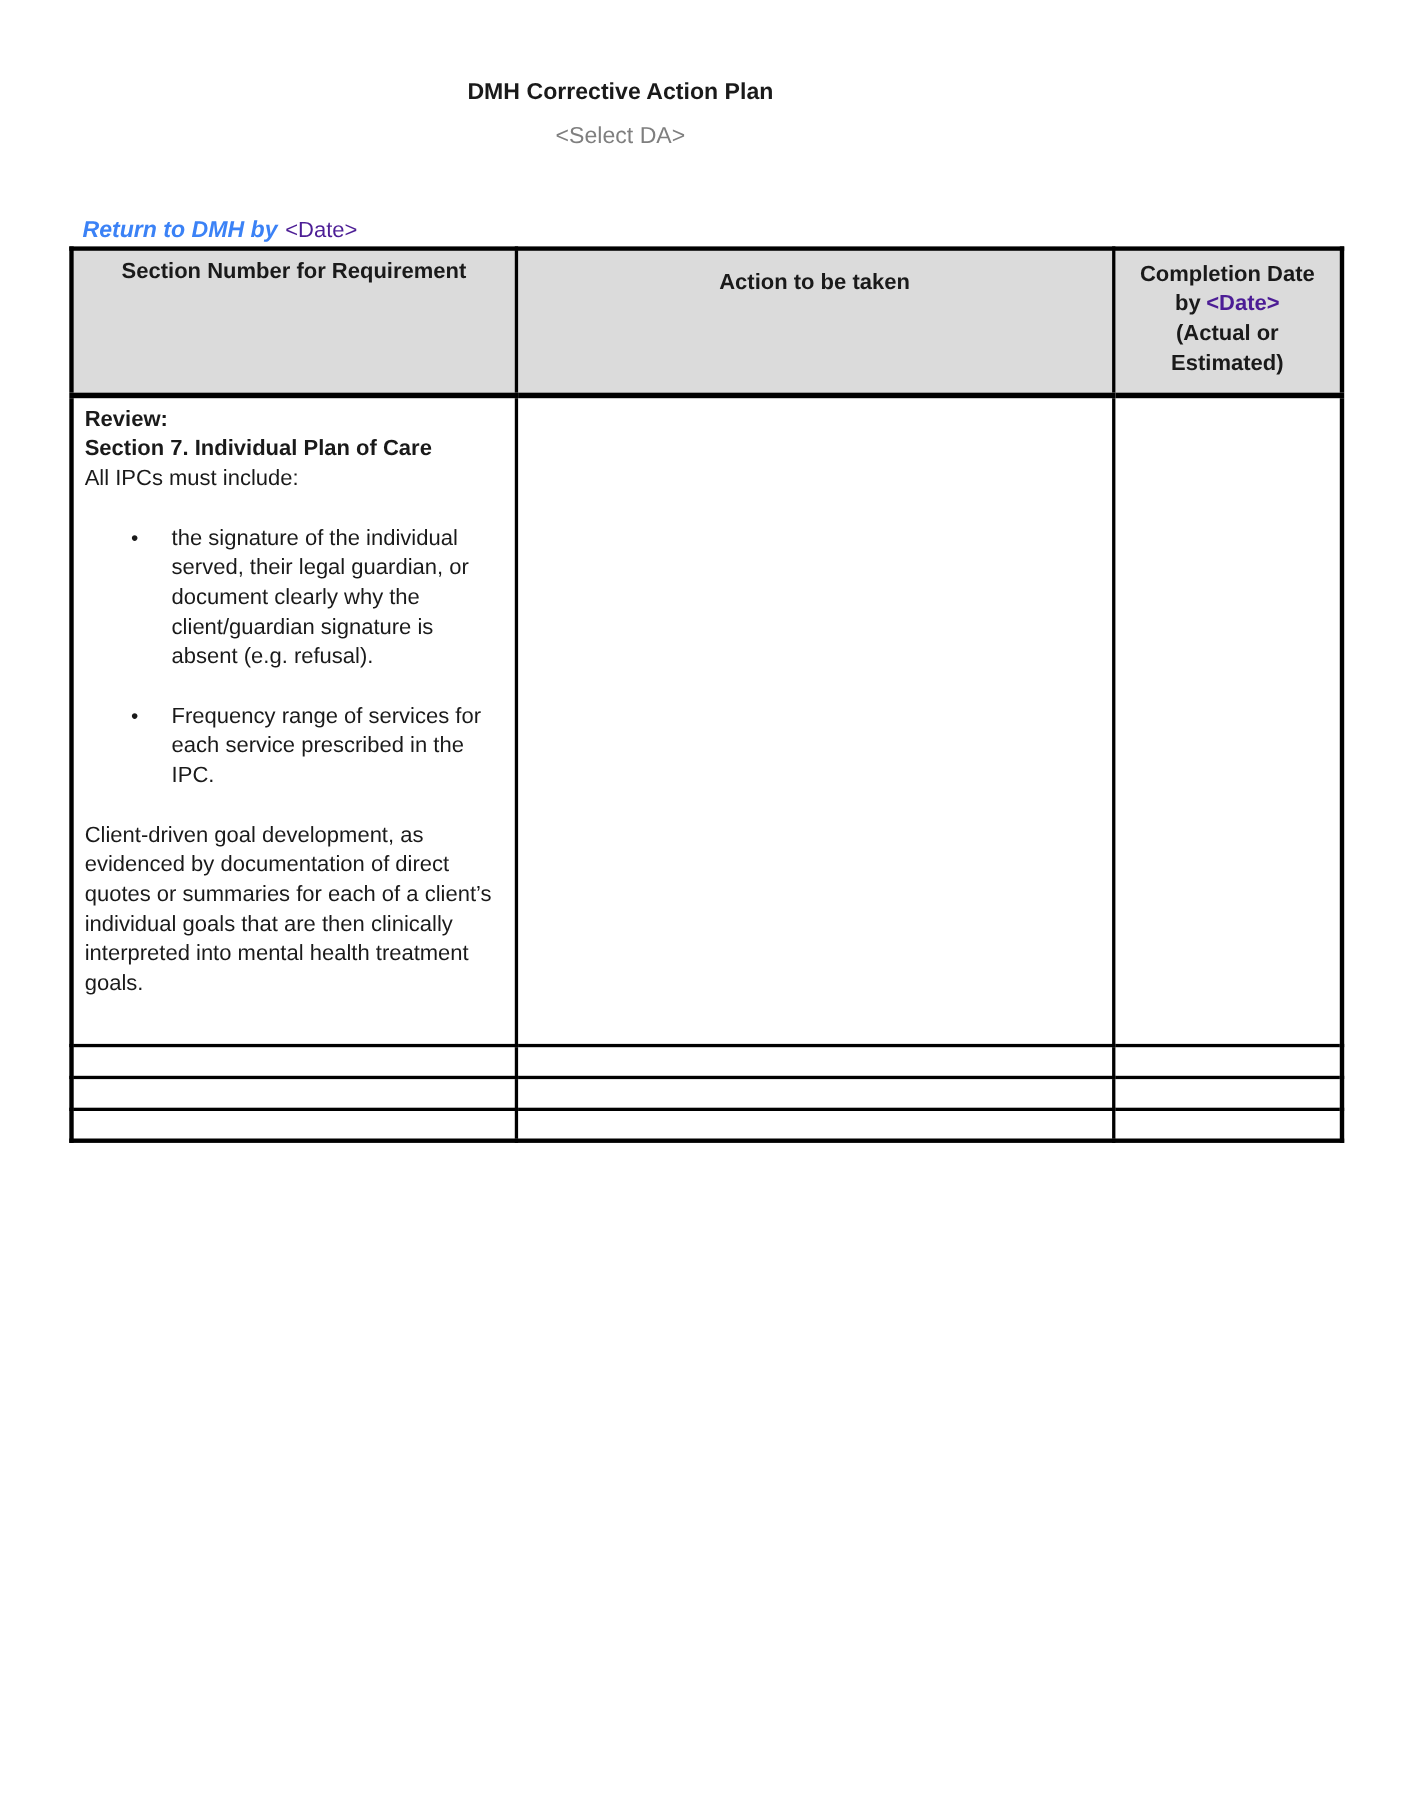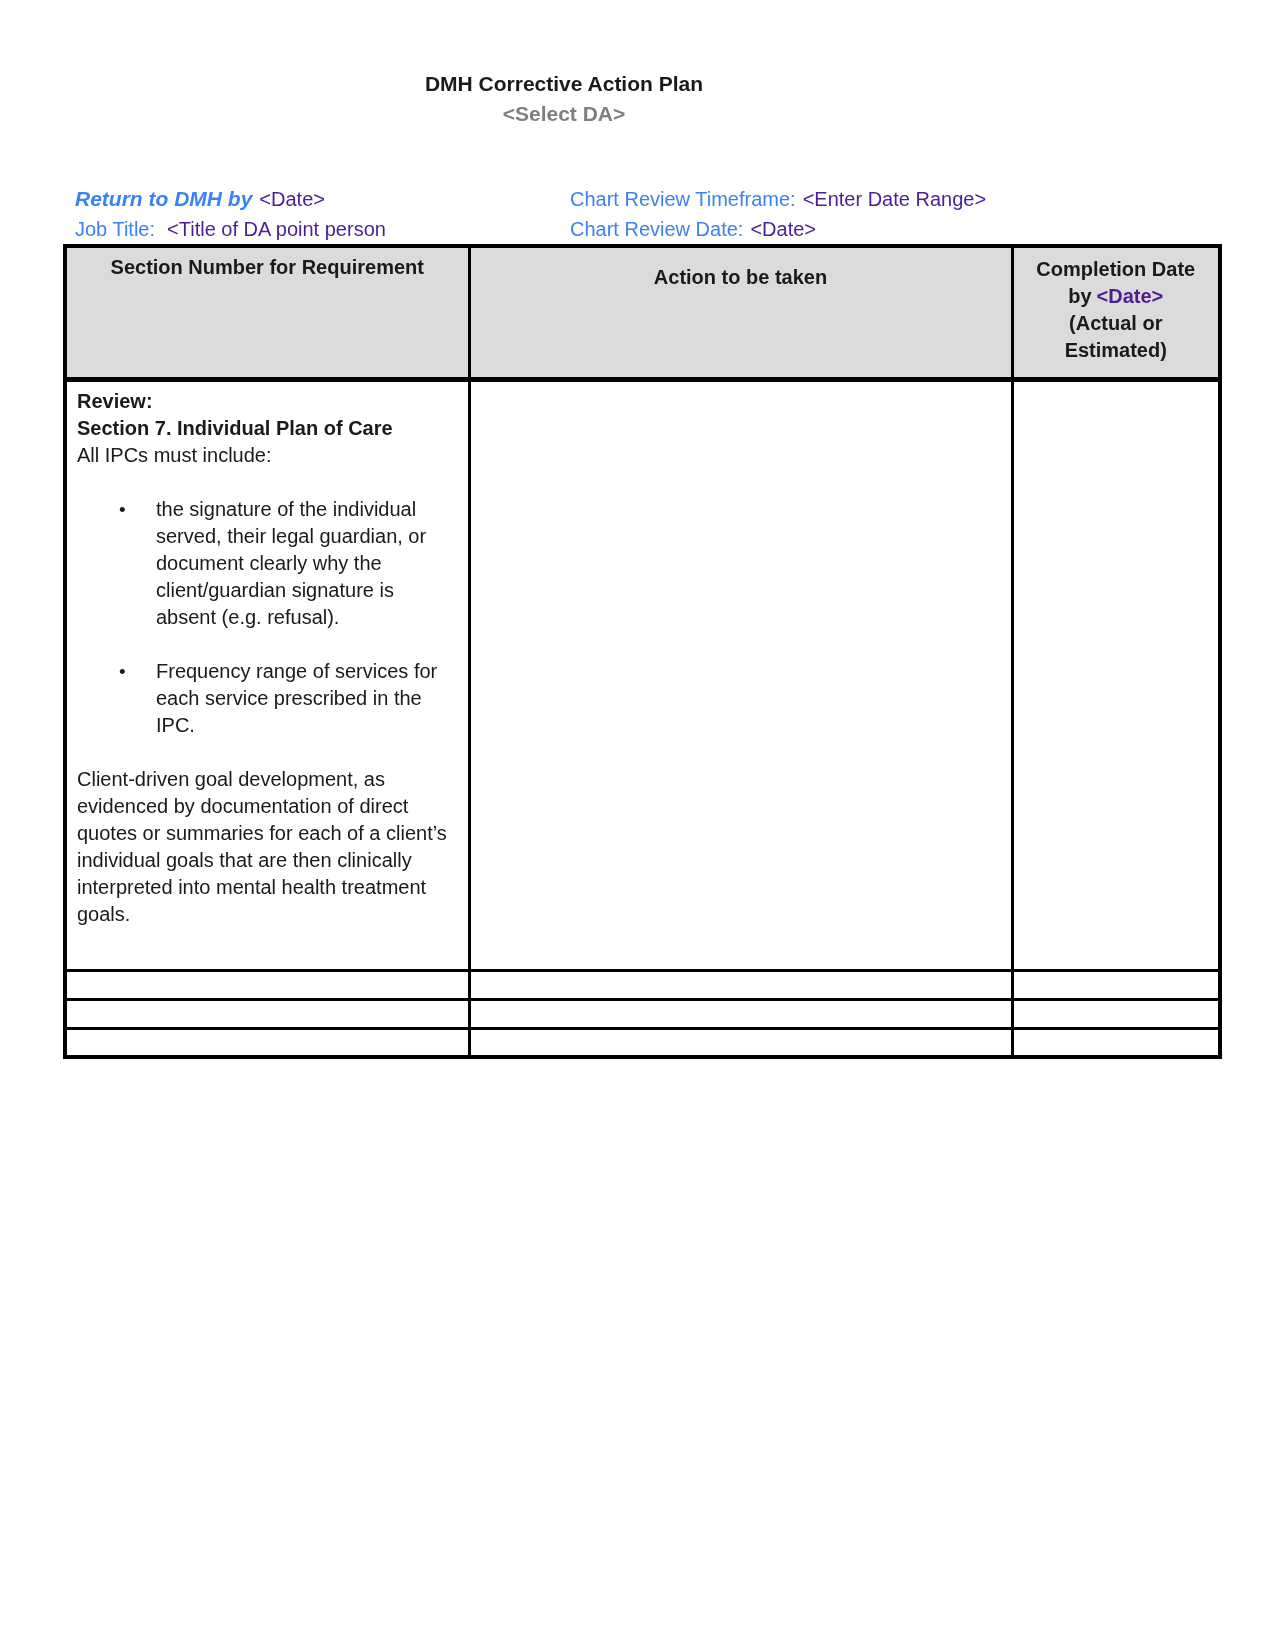--- a/index.html
+++ b/index.html
@@ -10,21 +10,21 @@
     font-family:"Liberation Sans", sans-serif;
     color:#1a1a1a;
     position:relative;
     overflow:hidden;
   }
   .content { position:absolute; left:63px; top:0; width:1002px;border-radius:10px; }
 
   
   .title-block { margin-top:72px; text-align:center; }
   .doc-title   { font-size:21px; font-weight:bold; color:#1a1a1a; }
-  .doc-subtitle{ font-size:21px; font-weight:bold; color:#7f7f7f; margin-top:6px; }
+  .doc-subtitle{ font-size:21px; font-weight:normal; color:#7f7f7f; margin-top:16px; }
 
   
   .fields { position:relative; margin-top:58px; padding-left:12px; font-size:20px; }
   .frow { line-height:30px; white-space:nowrap; }
   .fields-right { position:absolute; left:507px; top:0; }
   .flabel { color:#3b82f6; }
   .flabel.bi { font-weight:bold; font-style:italic; font-size:21px; }
   .ph { color:#4c1d95; margin-left:7px; }
   .ph.wide { margin-left:12px; }
 
@@ -71,31 +71,20 @@
   <div class="title-block">
     <div class="doc-title">DMH Corrective Action Plan</div>
     <div class="doc-subtitle">&lt;Select DA&gt;</div>
   </div>
 
   <div class="fields">
     <div class="fields-left">
       <div class="frow">
         <span class="flabel bi">Return to DMH by</span><span class="ph">&lt;Date&gt;</span>
       </div>
-      <div class="frow">
-        <span class="flabel">Job Title:</span><span class="ph wide">&lt;Title of DA point person</span>
-      </div>
-    </div>
-    <div class="fields-right">
-      <div class="frow">
-        <span class="flabel">Chart Review Timeframe:</span><span class="ph">&lt;Enter Date Range&gt;</span>
-      </div>
-      <div class="frow">
-        <span class="flabel">Chart Review Date:</span><span class="ph">&lt;Date&gt;</span>
-      </div>
     </div>
   </div>
 
   <table class="cap-table">
     <colgroup>
       <col style="width:404px">
       <col style="width:543px">
       <col style="width:208px">
     </colgroup>
     <tbody>

